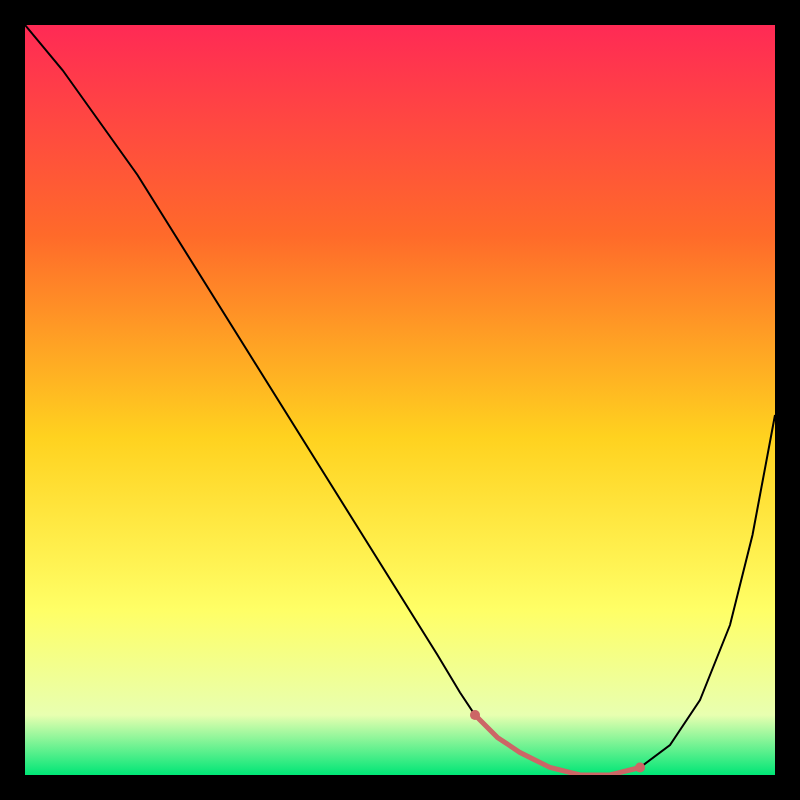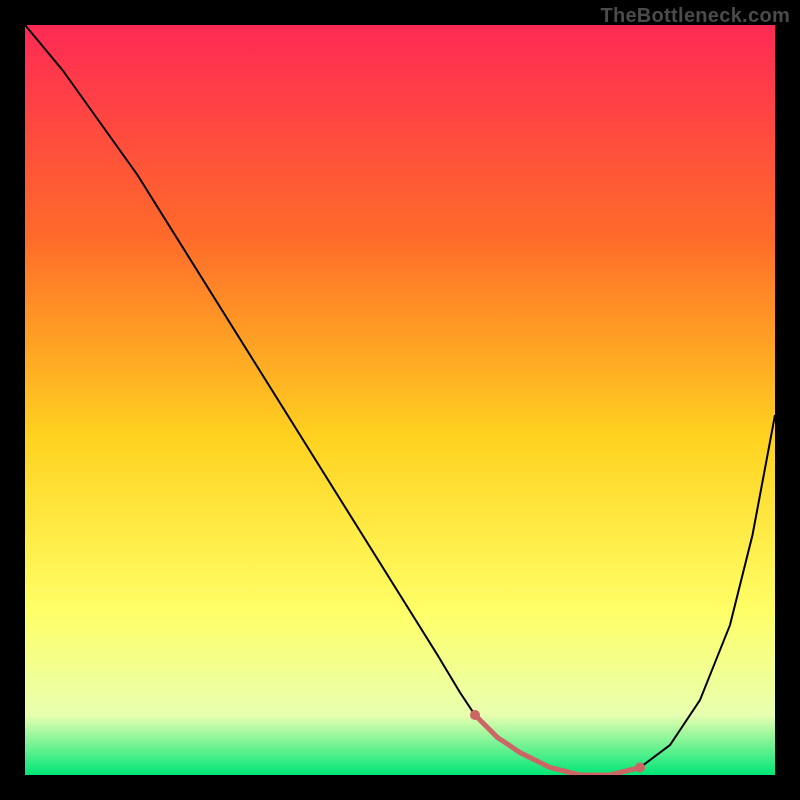--- a/index.html
+++ b/index.html
@@ -56,21 +56,20 @@
   }
   .dot {
     fill: #cc6666;
   }
 </style>
 </head>
 <body>
 
 <div class="stage">
 
-  <div class="watermark">TheBottleneck.com</div>
 
   <div class="plot">
 
     <svg viewBox="0 0 750 750" preserveAspectRatio="none">
       <defs>
         <linearGradient id="bg" x1="0" y1="0" x2="0" y2="1">
           <stop offset="0%" stop-color="#ff2a55"></stop>
           <stop offset="28%" stop-color="#ff6a2a"></stop>
           <stop offset="55%" stop-color="#ffd21f"></stop>
           <stop offset="78%" stop-color="#ffff66"></stop>

